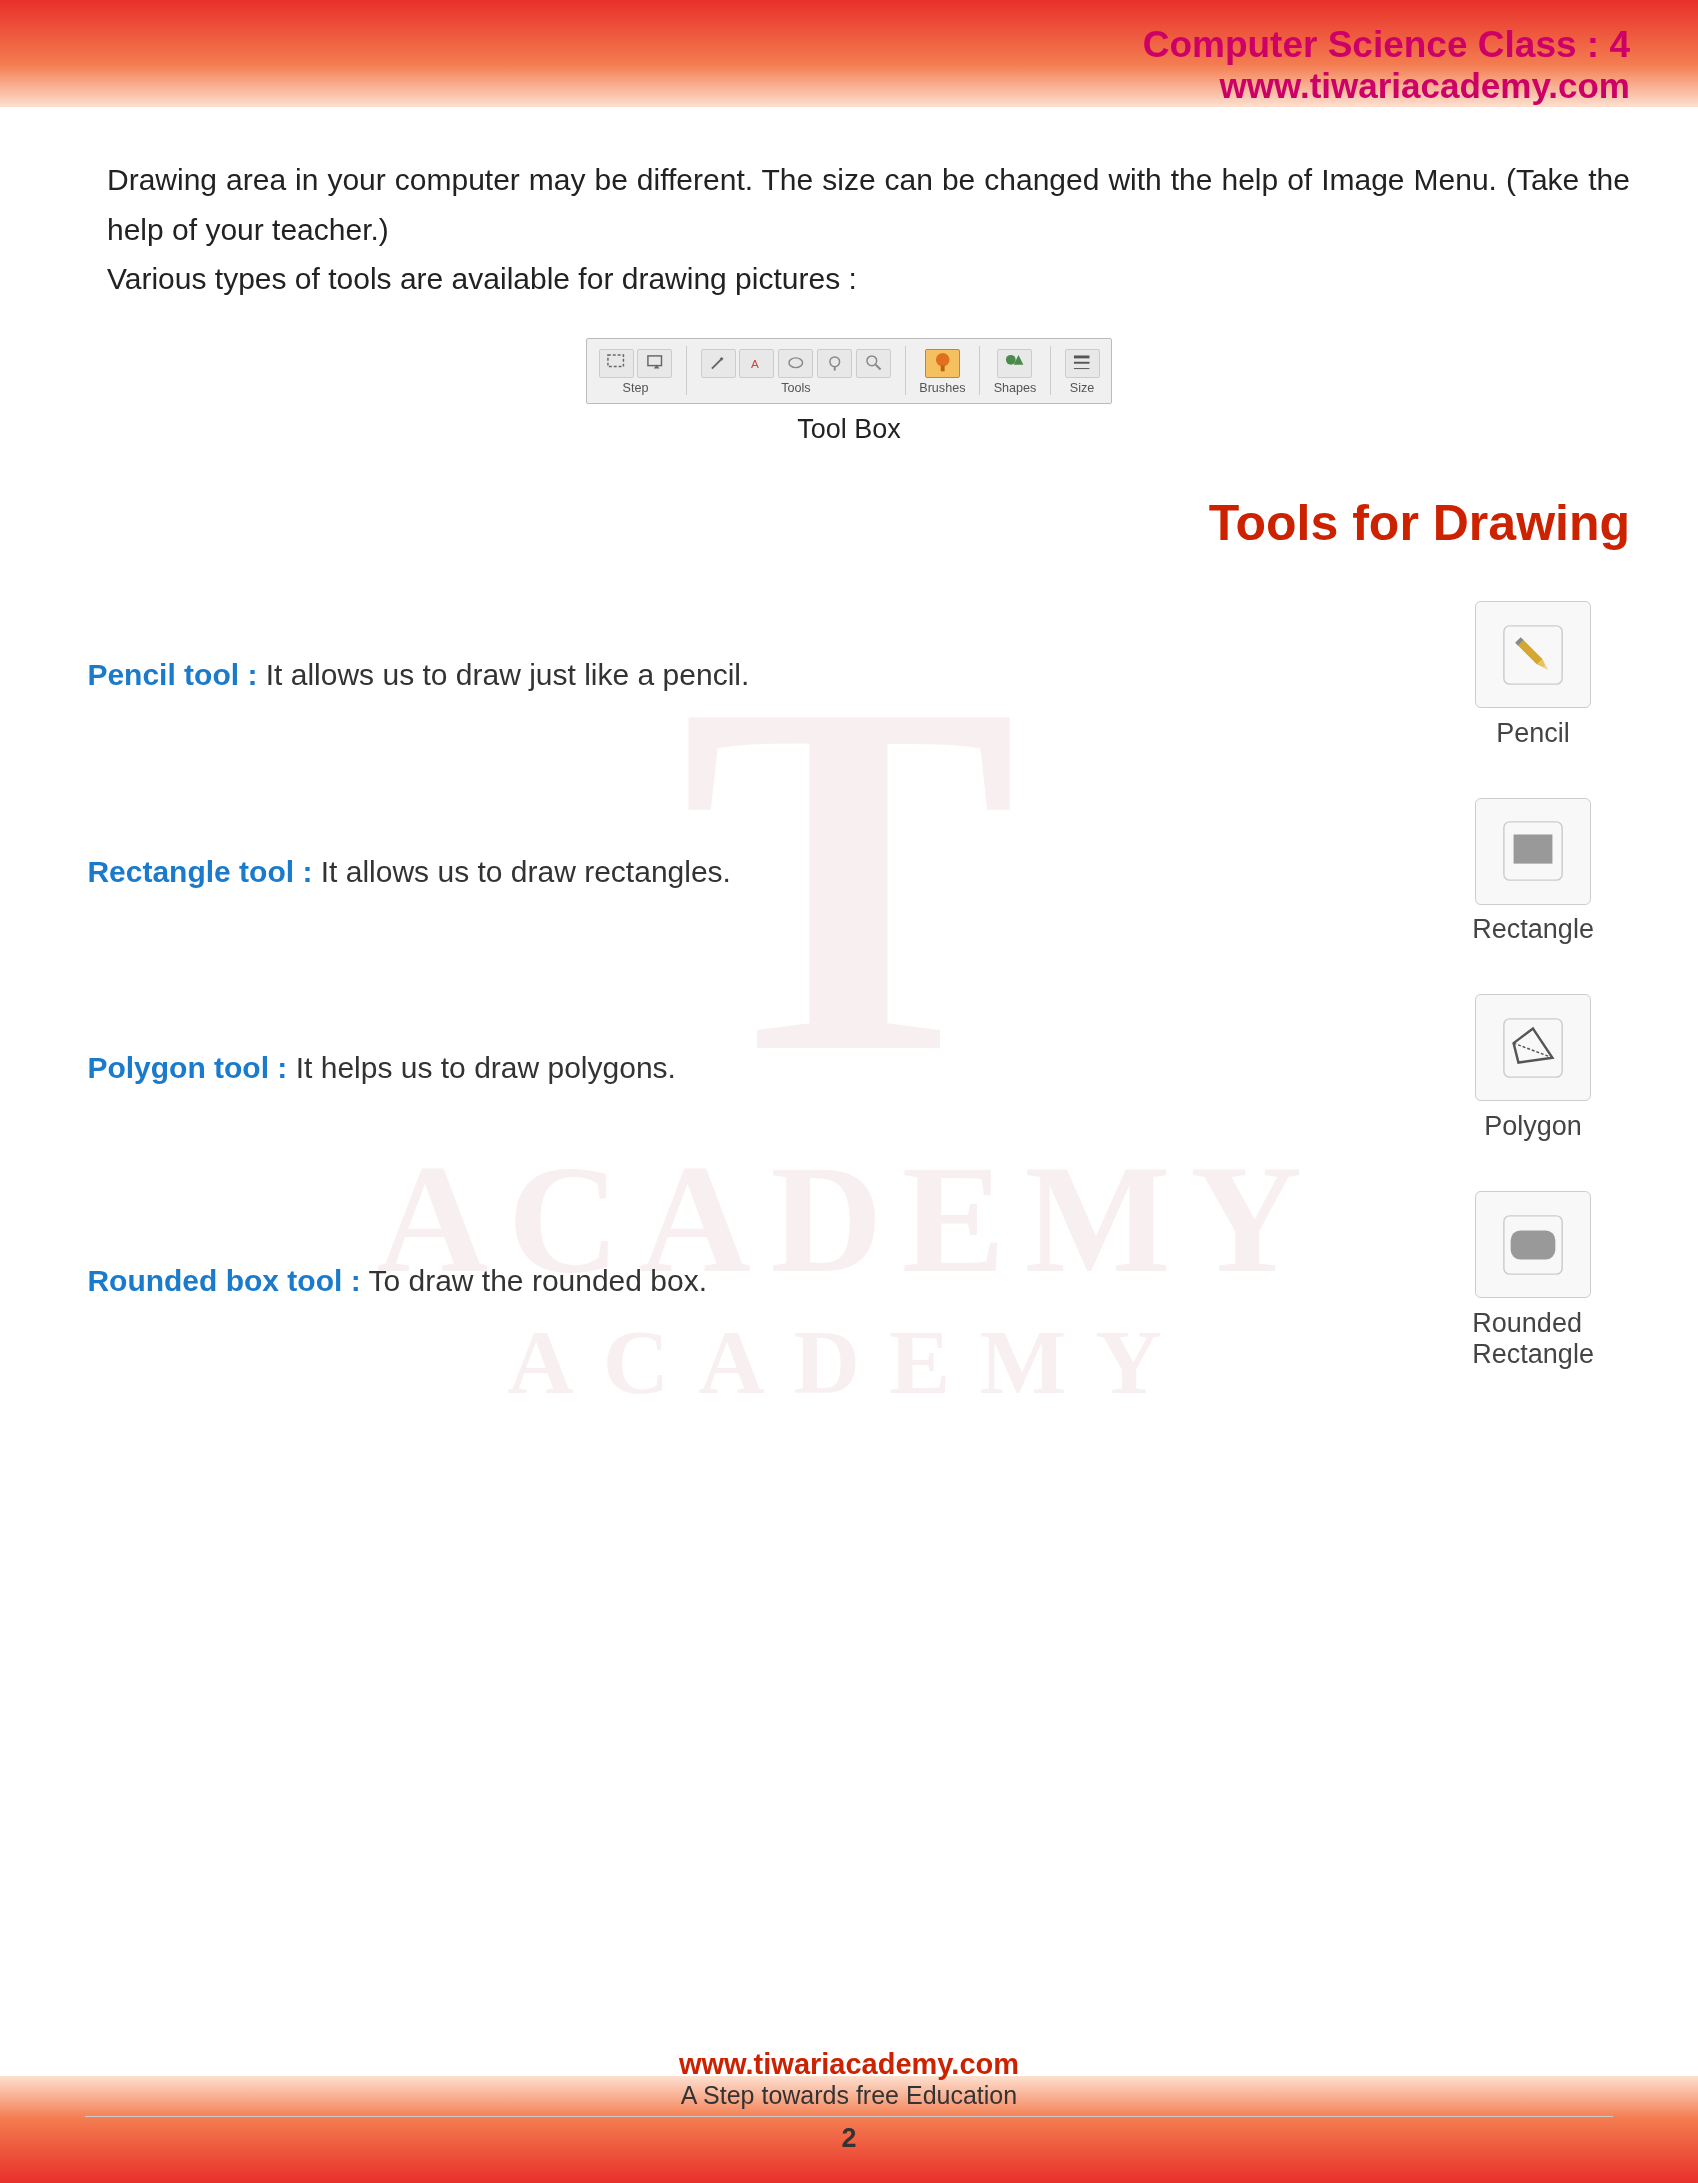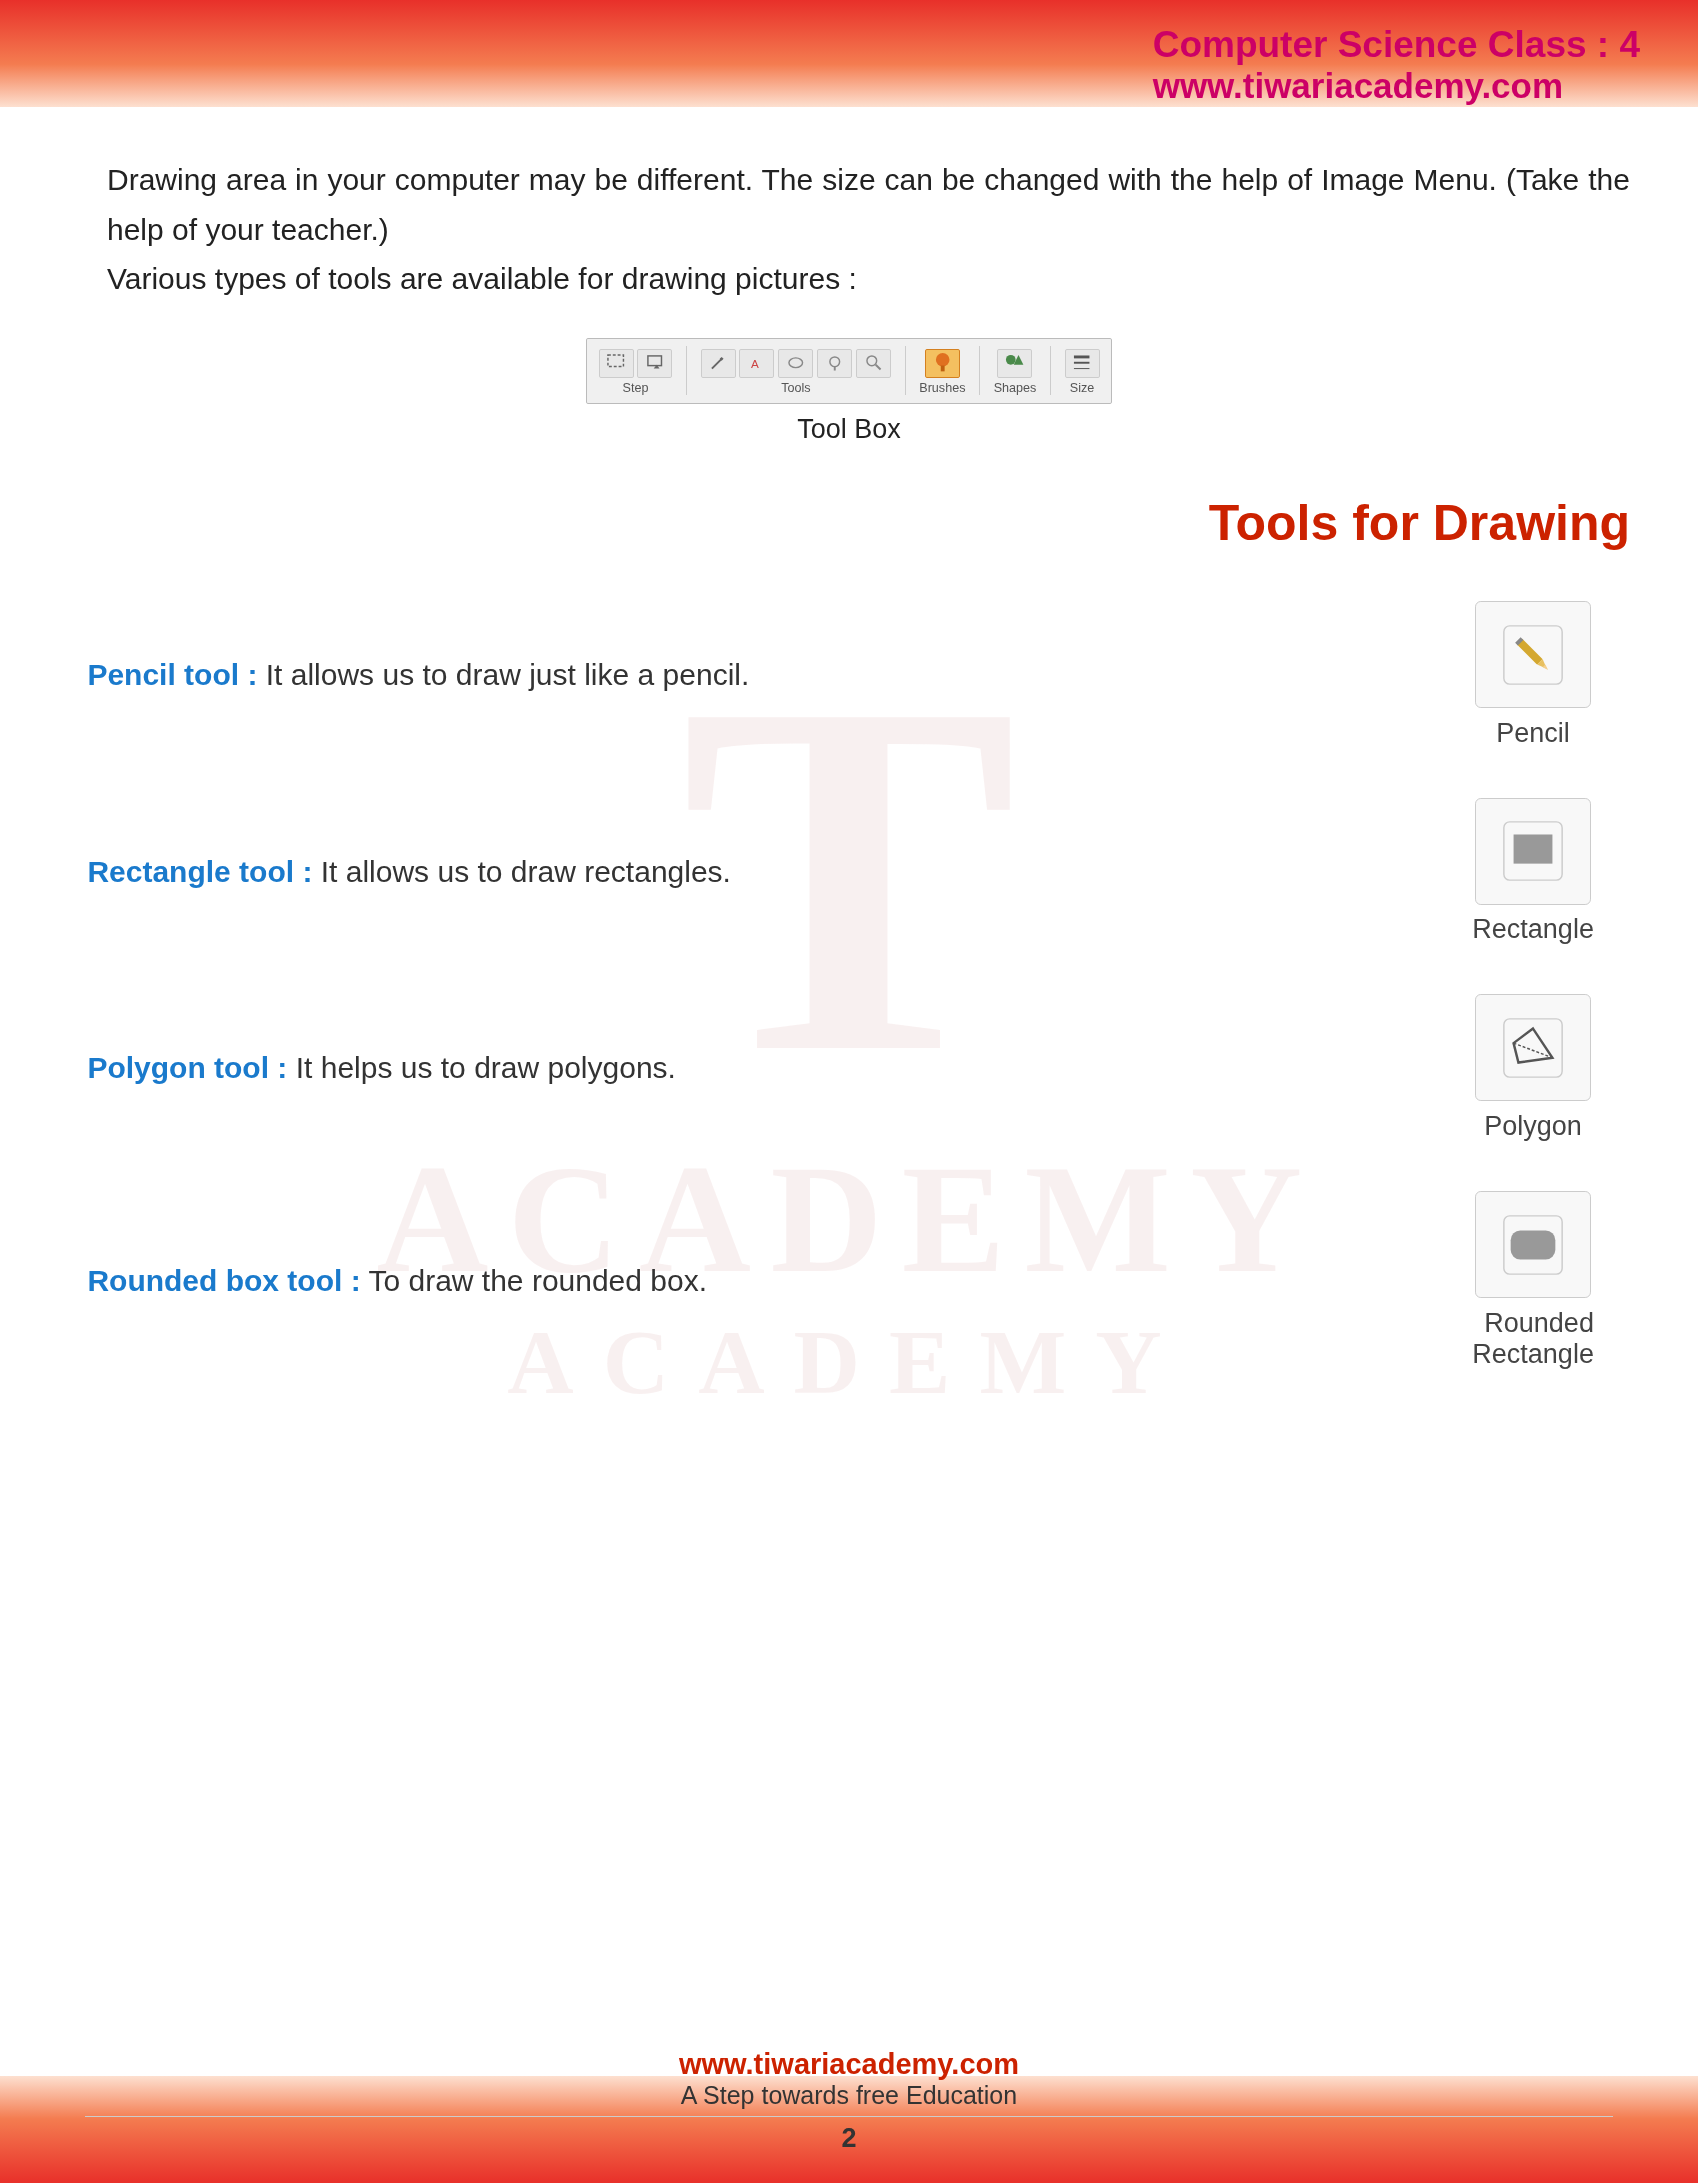--- a/index.html
+++ b/index.html
@@ -26,22 +26,22 @@
       position: absolute;
       bottom: 0; left: 0; right: 0;
       height: 107px;
       background: linear-gradient(to top, #e8302a 0%, #f47c50 60%, #fde0d0 100%);
     }
 
     
     .header-text {
       position: absolute;
       top: 24px;
-      right: 58px;
-      text-align: left;
+      right: 68px;
+      text-align: right;
     }
 
     .header-title {
       font-size: 37px;
       font-weight: bold;
       color: #cc0066;
     }
 
     .header-url {
       font-size: 35px;
@@ -223,21 +223,21 @@
       border-radius: 5.8px;
       background: #f8f8f8;
       display: flex;
       align-items: center;
       justify-content: center;
     }
 
     .tool-icon-name {
       font-size: 27px;
       color: #444;
-      text-align: right;
+      text-align: left;
     }
 
     
     .footer-content {
       position: absolute;
       bottom: 29px;
       left: 0; right: 0;
       text-align: center;
       z-index: 2;
     }

